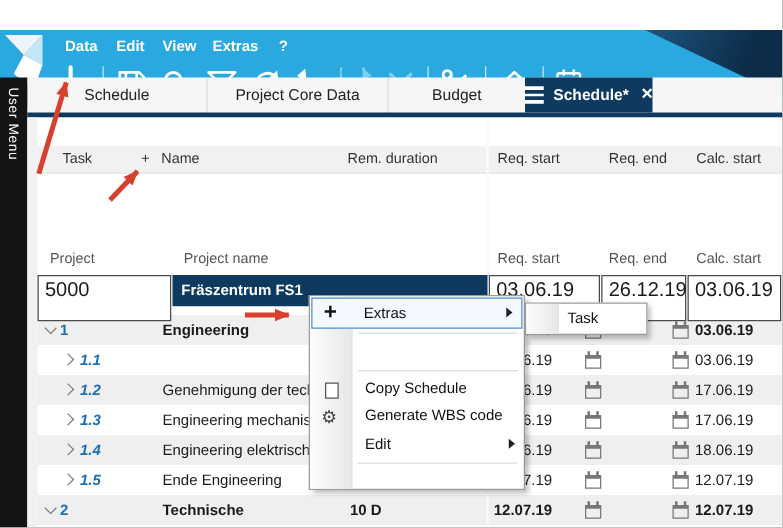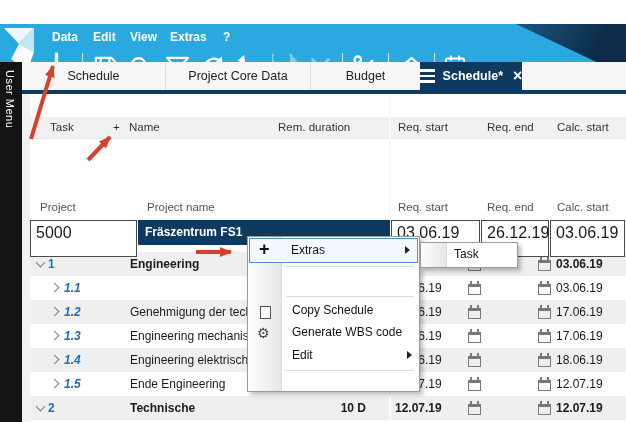--- a/index.html
+++ b/index.html
@@ -50,21 +50,21 @@
   
   .row{ position:absolute; left:30px; width:596px; height:24px; font-size:12px; z-index:2; }
   .row.odd{ background:#efefef; }
   .row.b{ font-weight:700; }
   .row span{ position:absolute; top:5px; }
   .cv{ position:absolute; width:7px; height:7px; border-right:1.6px solid #7d7d7d; border-bottom:1.6px solid #7d7d7d; }
   .cv.down{ transform:rotate(45deg); top:7px; left:7px; }
   .cv.right{ transform:rotate(-45deg); top:8px; left:21px; }
   .num{ color:#1D6FB7; font-weight:700; }
   .row.parent .num{ left:18px; } .row.child .num{ left:34px;font-style:italic; }
-  .name{ left:100px; } .rem{ left:250px; width:86px; text-align:right; }
+  .name{ left:100px; } .rem{ left:250px; width:86px; text-align:left; }
   .rstart{ left:365px; } .cstart{ left:526px; }
   .cal{ position:absolute; display:inline-block; width:13px; height:11px; border:1px solid #777;
     border-top:3px solid #777; top:8px; }
   .cal::before,.cal::after{ content:""; position:absolute; top:-6px; width:2px; height:3px; background:#777; }
   .cal::before{ left:1px; } .cal::after{ right:1px; }
   .cal1{ left:438px; } .cal2{ left:508px; }
   
   .cmenu{ position:absolute; left:247px; top:236px; width:173px; height:156px; background:#fff;
     border:1px solid #9a9a9a; box-shadow:3px 3px 4px rgba(0,0,0,.25); z-index:10; font-size:12px; }
   .strip{ position:absolute; left:0; top:0; width:34px; height:100%;

